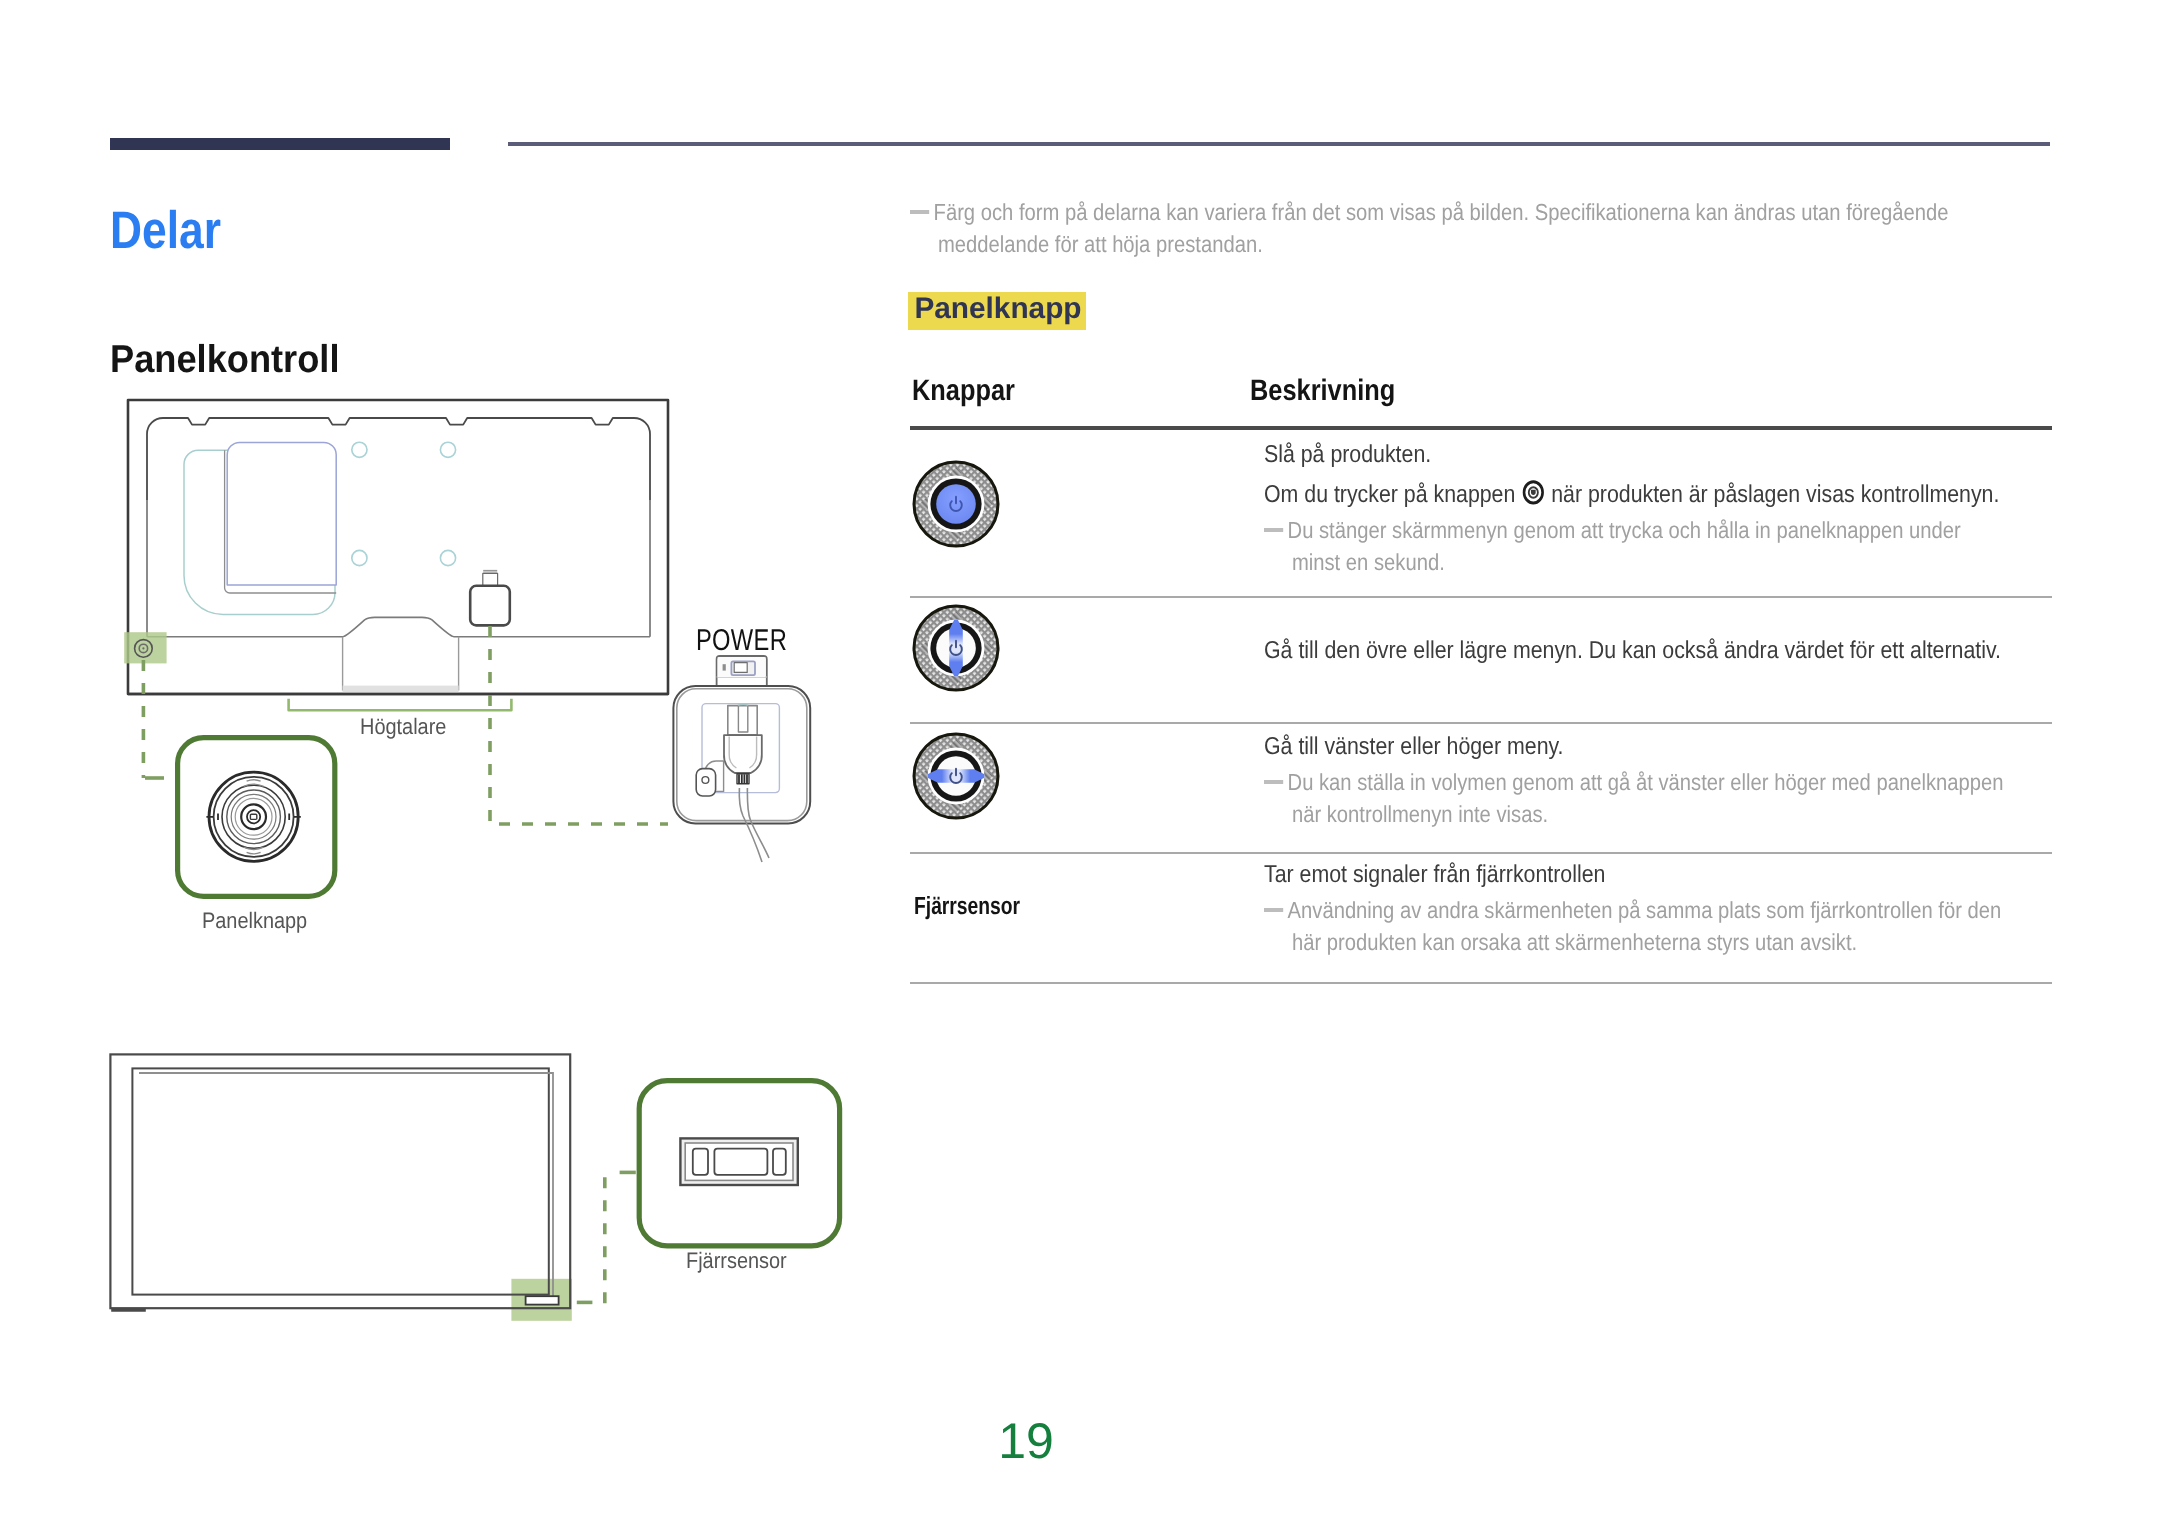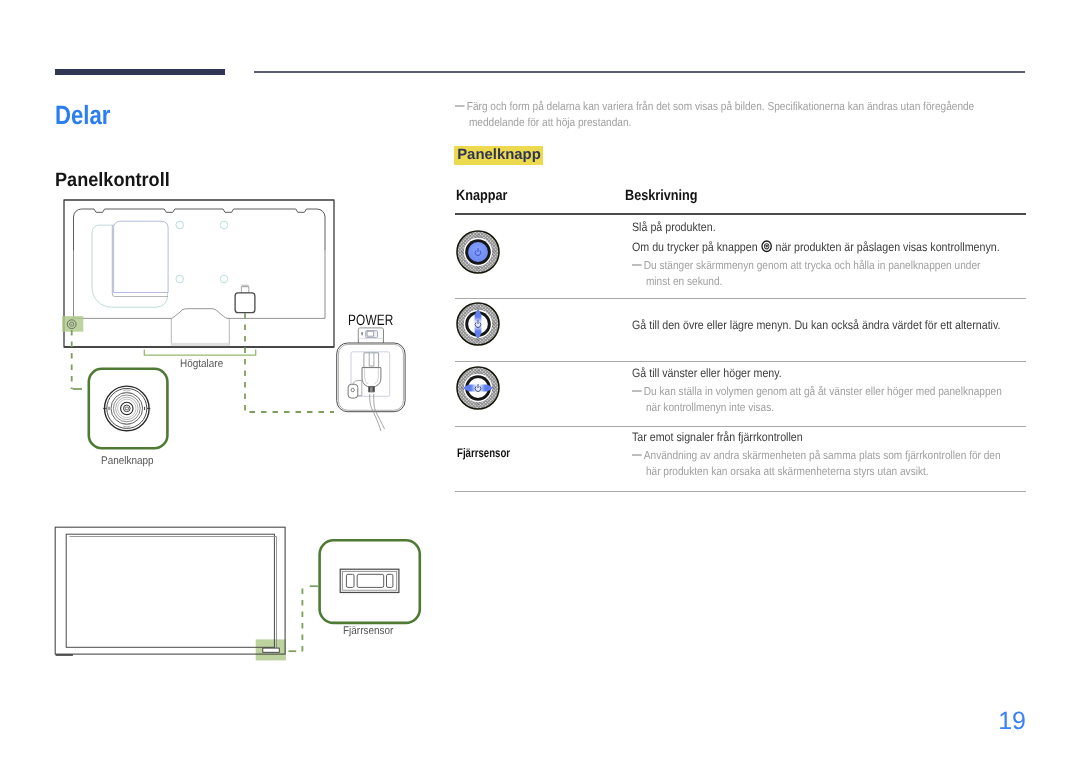--- a/index.html
+++ b/index.html
@@ -50,21 +50,21 @@
   .icon-cell{position:absolute;width:46px;height:46px;}
   .inline-icon{display:inline-block;width:13.8px;height:12.5px;margin:0 3.2px 0 3.5px;vertical-align:-1.8px;}
 
   
   .diaglabel{position:absolute;font-size:11.2px;color:#555;white-space:nowrap;
              transform:scaleX(0.89);transform-origin:0 0;}
   #power-label{left:348.3px;top:312px;font-size:15px;color:#111;font-weight:normal;
                transform:scaleX(0.79);transform-origin:0 0;letter-spacing:0.2px;}
 
   
-  #pageno{left:0;top:707px;width:1026px;text-align:right;font-size:25px;color:#3b82f6;font-weight:300;}
+  #pageno{left:0;top:707px;width:1026px;text-align:center;font-size:25px;color:#15803d;font-weight:300;}
 
   svg{display:block;}
 </style>
 </head>
 <body>
 
 <div class="page">
 
   <div class="abs" id="hdr-bar"></div>
   <div class="abs" id="hdr-line"></div>

